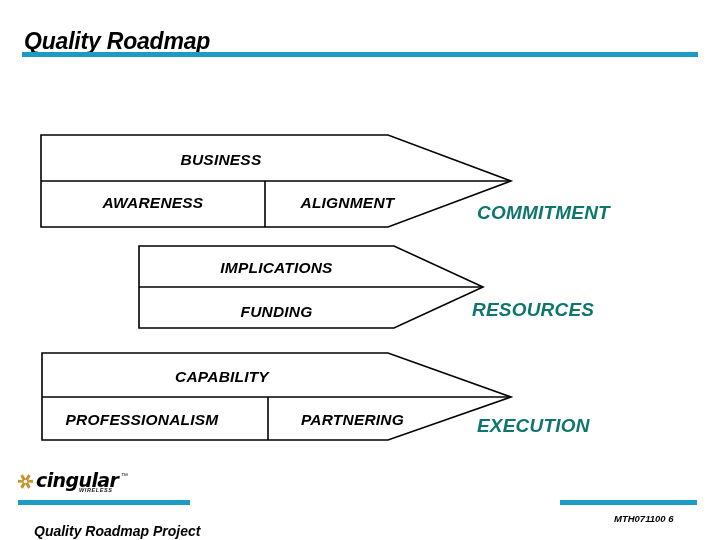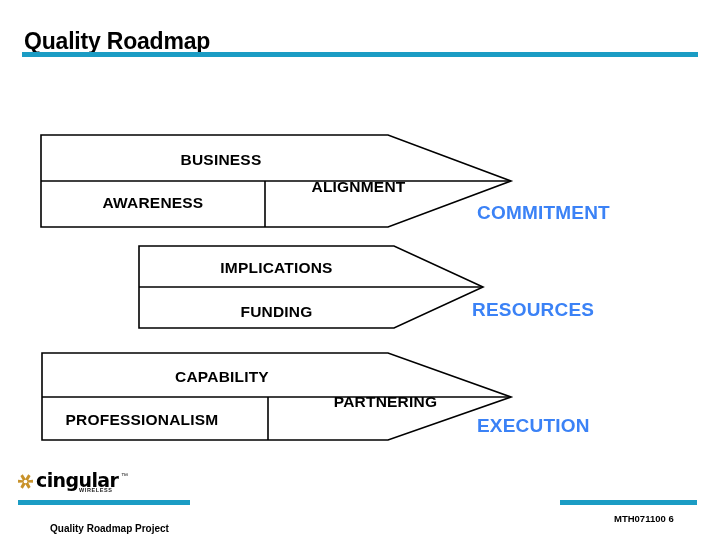--- a/index.html
+++ b/index.html
@@ -4,21 +4,21 @@
 <title>Quality Roadmap</title>
 <style>
   html,body{margin:0;padding:0;}
   body{
     width:720px;height:540px;
     background:#ffffff;
     font-family:"Liberation Sans", sans-serif;
     overflow:hidden;
     position:relative;
   }
-  .slide{position:absolute;inset:0;width:720px;height:540px;}
+  .slide{position:absolute;inset:0;width:720px;height:540px;font-style:italic;}
 
   
   .title{
     position:absolute;left:24px;top:28px;
     font-size:23px;font-weight:bold;color:#000000;
     letter-spacing:-0.2px;white-space:nowrap;
   }
   .title-rule{
     position:absolute;left:22px;top:52px;
     width:676px;height:5px;background:#1b9cc4;
@@ -32,21 +32,21 @@
   .cellbox{
     position:absolute;
     display:flex;align-items:center;justify-content:center;
     font-size:15.5px;font-weight:bold;color:#000000;
     white-space:nowrap;letter-spacing:0.2px;
   }
 
   
   .outcome{
     position:absolute;
-    font-size:19px;font-weight:bold;color:#3b82f6;
+    font-size:19px;font-weight:bold;color:#0f766e;
     white-space:nowrap;letter-spacing:0.2px;
   }
 
   
   .logo{position:absolute;left:17px;top:470px;width:120px;height:26px;}
   .logo-jack{position:absolute;left:0;top:3px;width:17px;height:17px;}
   .logo-word{
     position:absolute;left:19px;top:-1px;
     font-size:19px;font-weight:bold;color:#000000;
     letter-spacing:-0.6px;font-family:"DejaVu Sans", sans-serif;
@@ -64,22 +64,22 @@
   
   .footer-rule-left{
     position:absolute;left:18px;top:500px;
     width:172px;height:5px;background:#1b9cc4;
   }
   .footer-rule-right{
     position:absolute;left:560px;top:500px;
     width:137px;height:5px;background:#1b9cc4;
   }
   .footer-left{
-    position:absolute;left:50px;top:523px;
-    font-size:10px;font-weight:bold;color:#000000;white-space:nowrap;
+    position:absolute;left:34px;top:523px;
+    font-size:14px;font-weight:bold;color:#000000;white-space:nowrap;
   }
   .footer-right{
     position:absolute;left:614px;top:513px;
     font-size:9.5px;font-weight:bold;color:#000000;white-space:nowrap;
   }
 </style>
 </head>
 <body>
 
 <div class="slide">
@@ -103,28 +103,28 @@
 
       <g>
         <path d="M42,338 L388,338 L511,382 L388,425 L42,425 Z" fill="#ffffff" stroke="#000000" stroke-width="1.6" stroke-linejoin="miter"></path>
         <line x1="42" y1="382" x2="511" y2="382" stroke="#000000" stroke-width="1.6"></line>
         <line x1="268" y1="382" x2="268" y2="425" stroke="#000000" stroke-width="1.6"></line>
       </g>
     </svg>
 
     <div class="cellbox" style="left:41px;top:130px;width:360px;height:30px;">BUSINESS</div>
     <div class="cellbox" style="left:41px;top:172px;width:224px;height:32px;">AWARENESS</div>
-    <div class="cellbox" style="left:265px;top:156px;width:165px;height:32px;padding-left:11px;">ALIGNMENT</div>
+    <div class="cellbox" style="left:265px;top:172px;width:165px;height:32px;">ALIGNMENT</div>
 
     <div class="cellbox" style="left:139px;top:238px;width:275px;height:30px;">IMPLICATIONS</div>
     <div class="cellbox" style="left:139px;top:282px;width:275px;height:30px;text-align:center;">FUNDING</div>
 
     <div class="cellbox" style="left:42px;top:347px;width:360px;height:30px;">CAPABILITY</div>
     <div class="cellbox" style="left:44px;top:389px;width:196px;height:32px;">PROFESSIONALISM</div>
-    <div class="cellbox" style="left:270px;top:371px;width:165px;height:32px;padding-left:33px;">PARTNERING</div>
+    <div class="cellbox" style="left:270px;top:389px;width:165px;height:32px;">PARTNERING</div>
 
     <div class="outcome" style="left:477px;top:187px;">COMMITMENT</div>
     <div class="outcome" style="left:477px;top:400px;">EXECUTION</div>
     <div class="outcome" style="left:472px;top:284px;">RESOURCES</div>
   </div>
 
   <div class="logo">
     <svg class="logo-jack" viewBox="0 0 100 100">
       <path d="M50 34 L34 8 L20 18 L34 42 L6 40 L6 58 L34 56 L20 82 L34 92 L50 66 L66 92 L80 82 L66 56 L94 58 L94 40 L66 42 L80 18 L66 8 Z" fill="#c8922a"></path>
       <circle cx="50" cy="50" r="11" fill="#ffffff"></circle>

